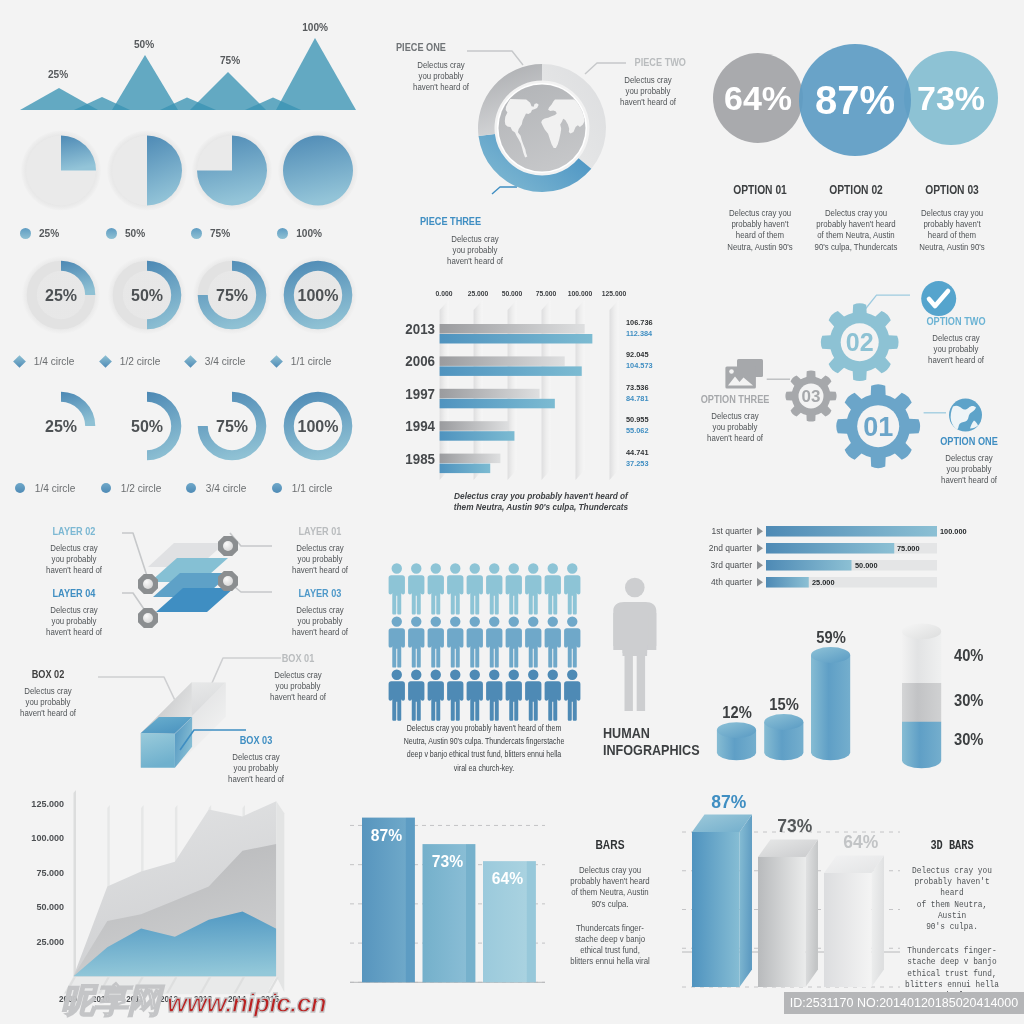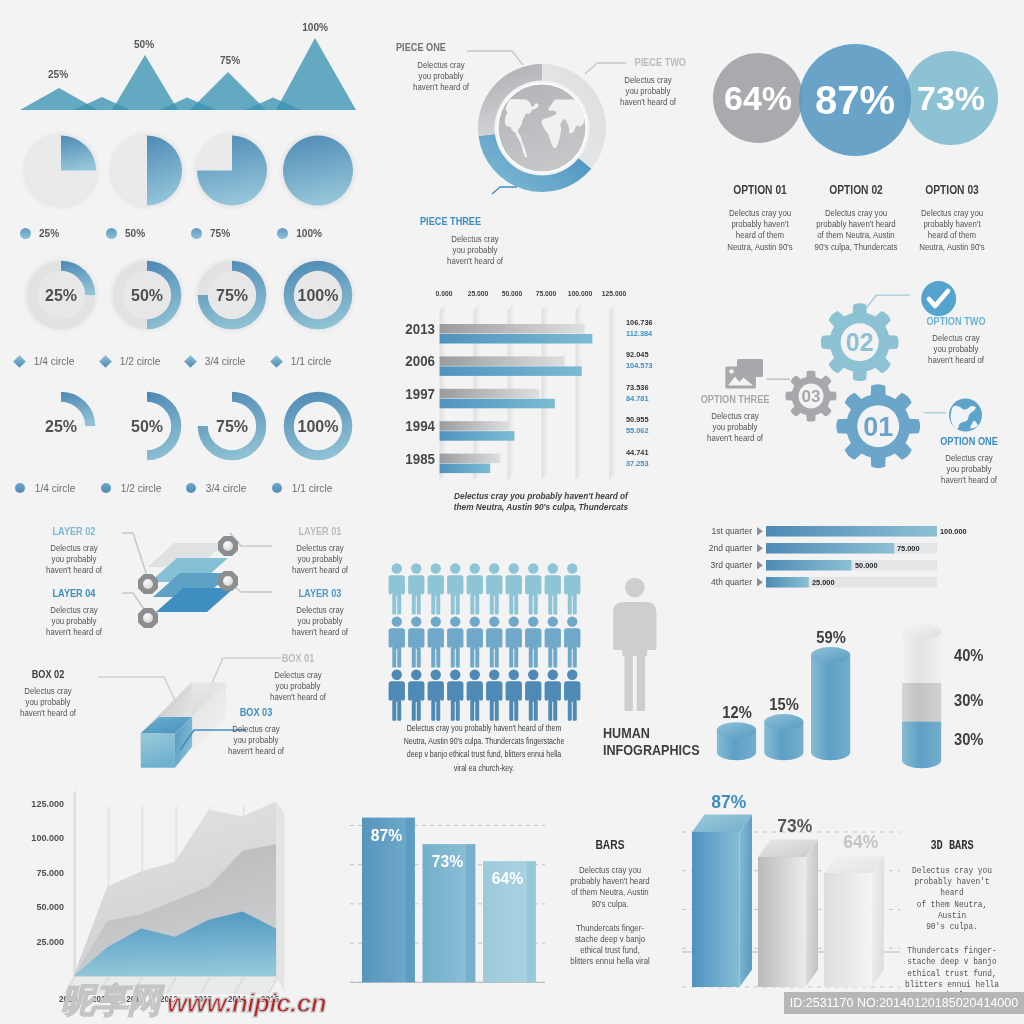--- a/index.html
+++ b/index.html
@@ -811,17 +811,17 @@
     <path d="M180,95 L194,75 L246,75" stroke="#3f8ec2" stroke-width="1.6" fill="none" stroke-linejoin="round"></path>
   </svg>
   <div class="abs cap-block" style="left:2px;top:12px;width:92px;">
     <div class="cap-title" style="color:#3f3f3f;">BOX 02</div>
     <div class="cap-body">Delectus cray<br>you probably<br>haven't heard of</div>
   </div>
   <div class="abs cap-block" style="left:252px;top:-4px;width:92px;">
     <div class="cap-title" style="color:#b9bcbe;">BOX 01</div>
     <div class="cap-body">Delectus cray<br>you probably<br>haven't heard of</div>
   </div>
-  <div class="abs cap-block" style="left:210px;top:50px;width:92px;">
+  <div class="abs cap-block" style="left:210px;top:78px;width:92px;">
     <div class="cap-title" style="color:#3f8ec2;">BOX 03</div>
     <div class="cap-body">Delectus cray<br>you probably<br>haven't heard of</div>
   </div>
 </div>
 
 </body></html>

